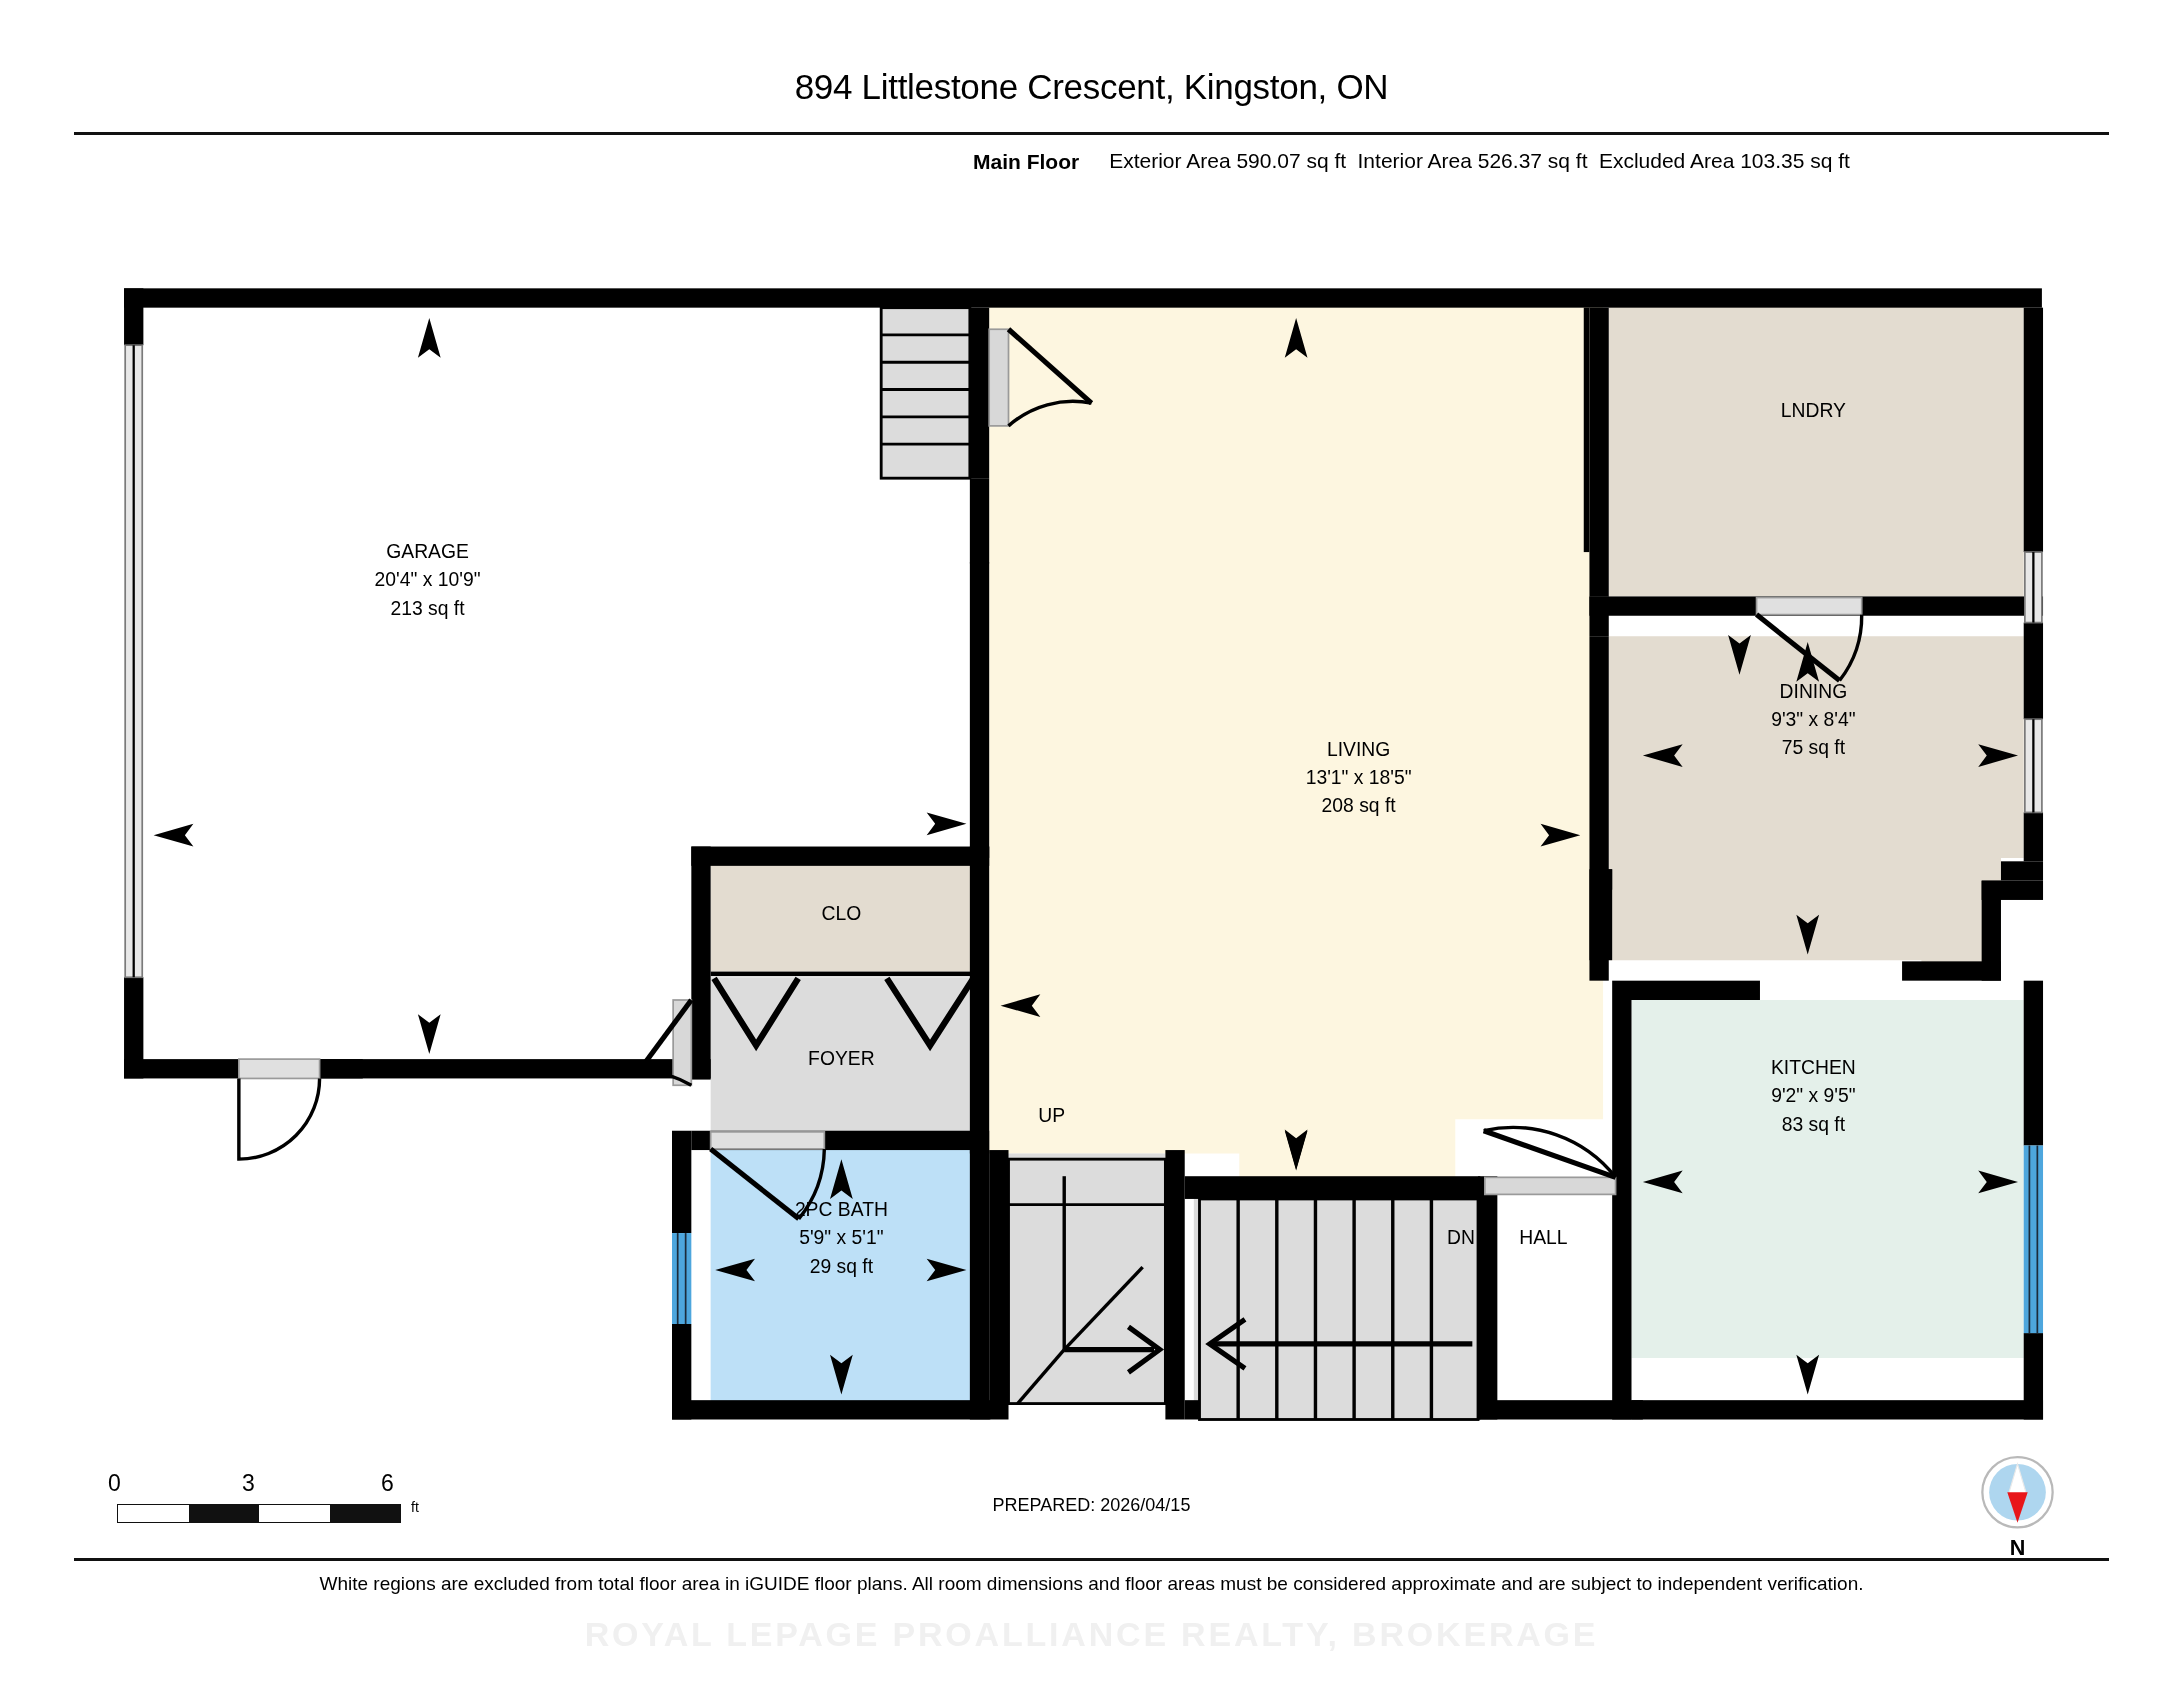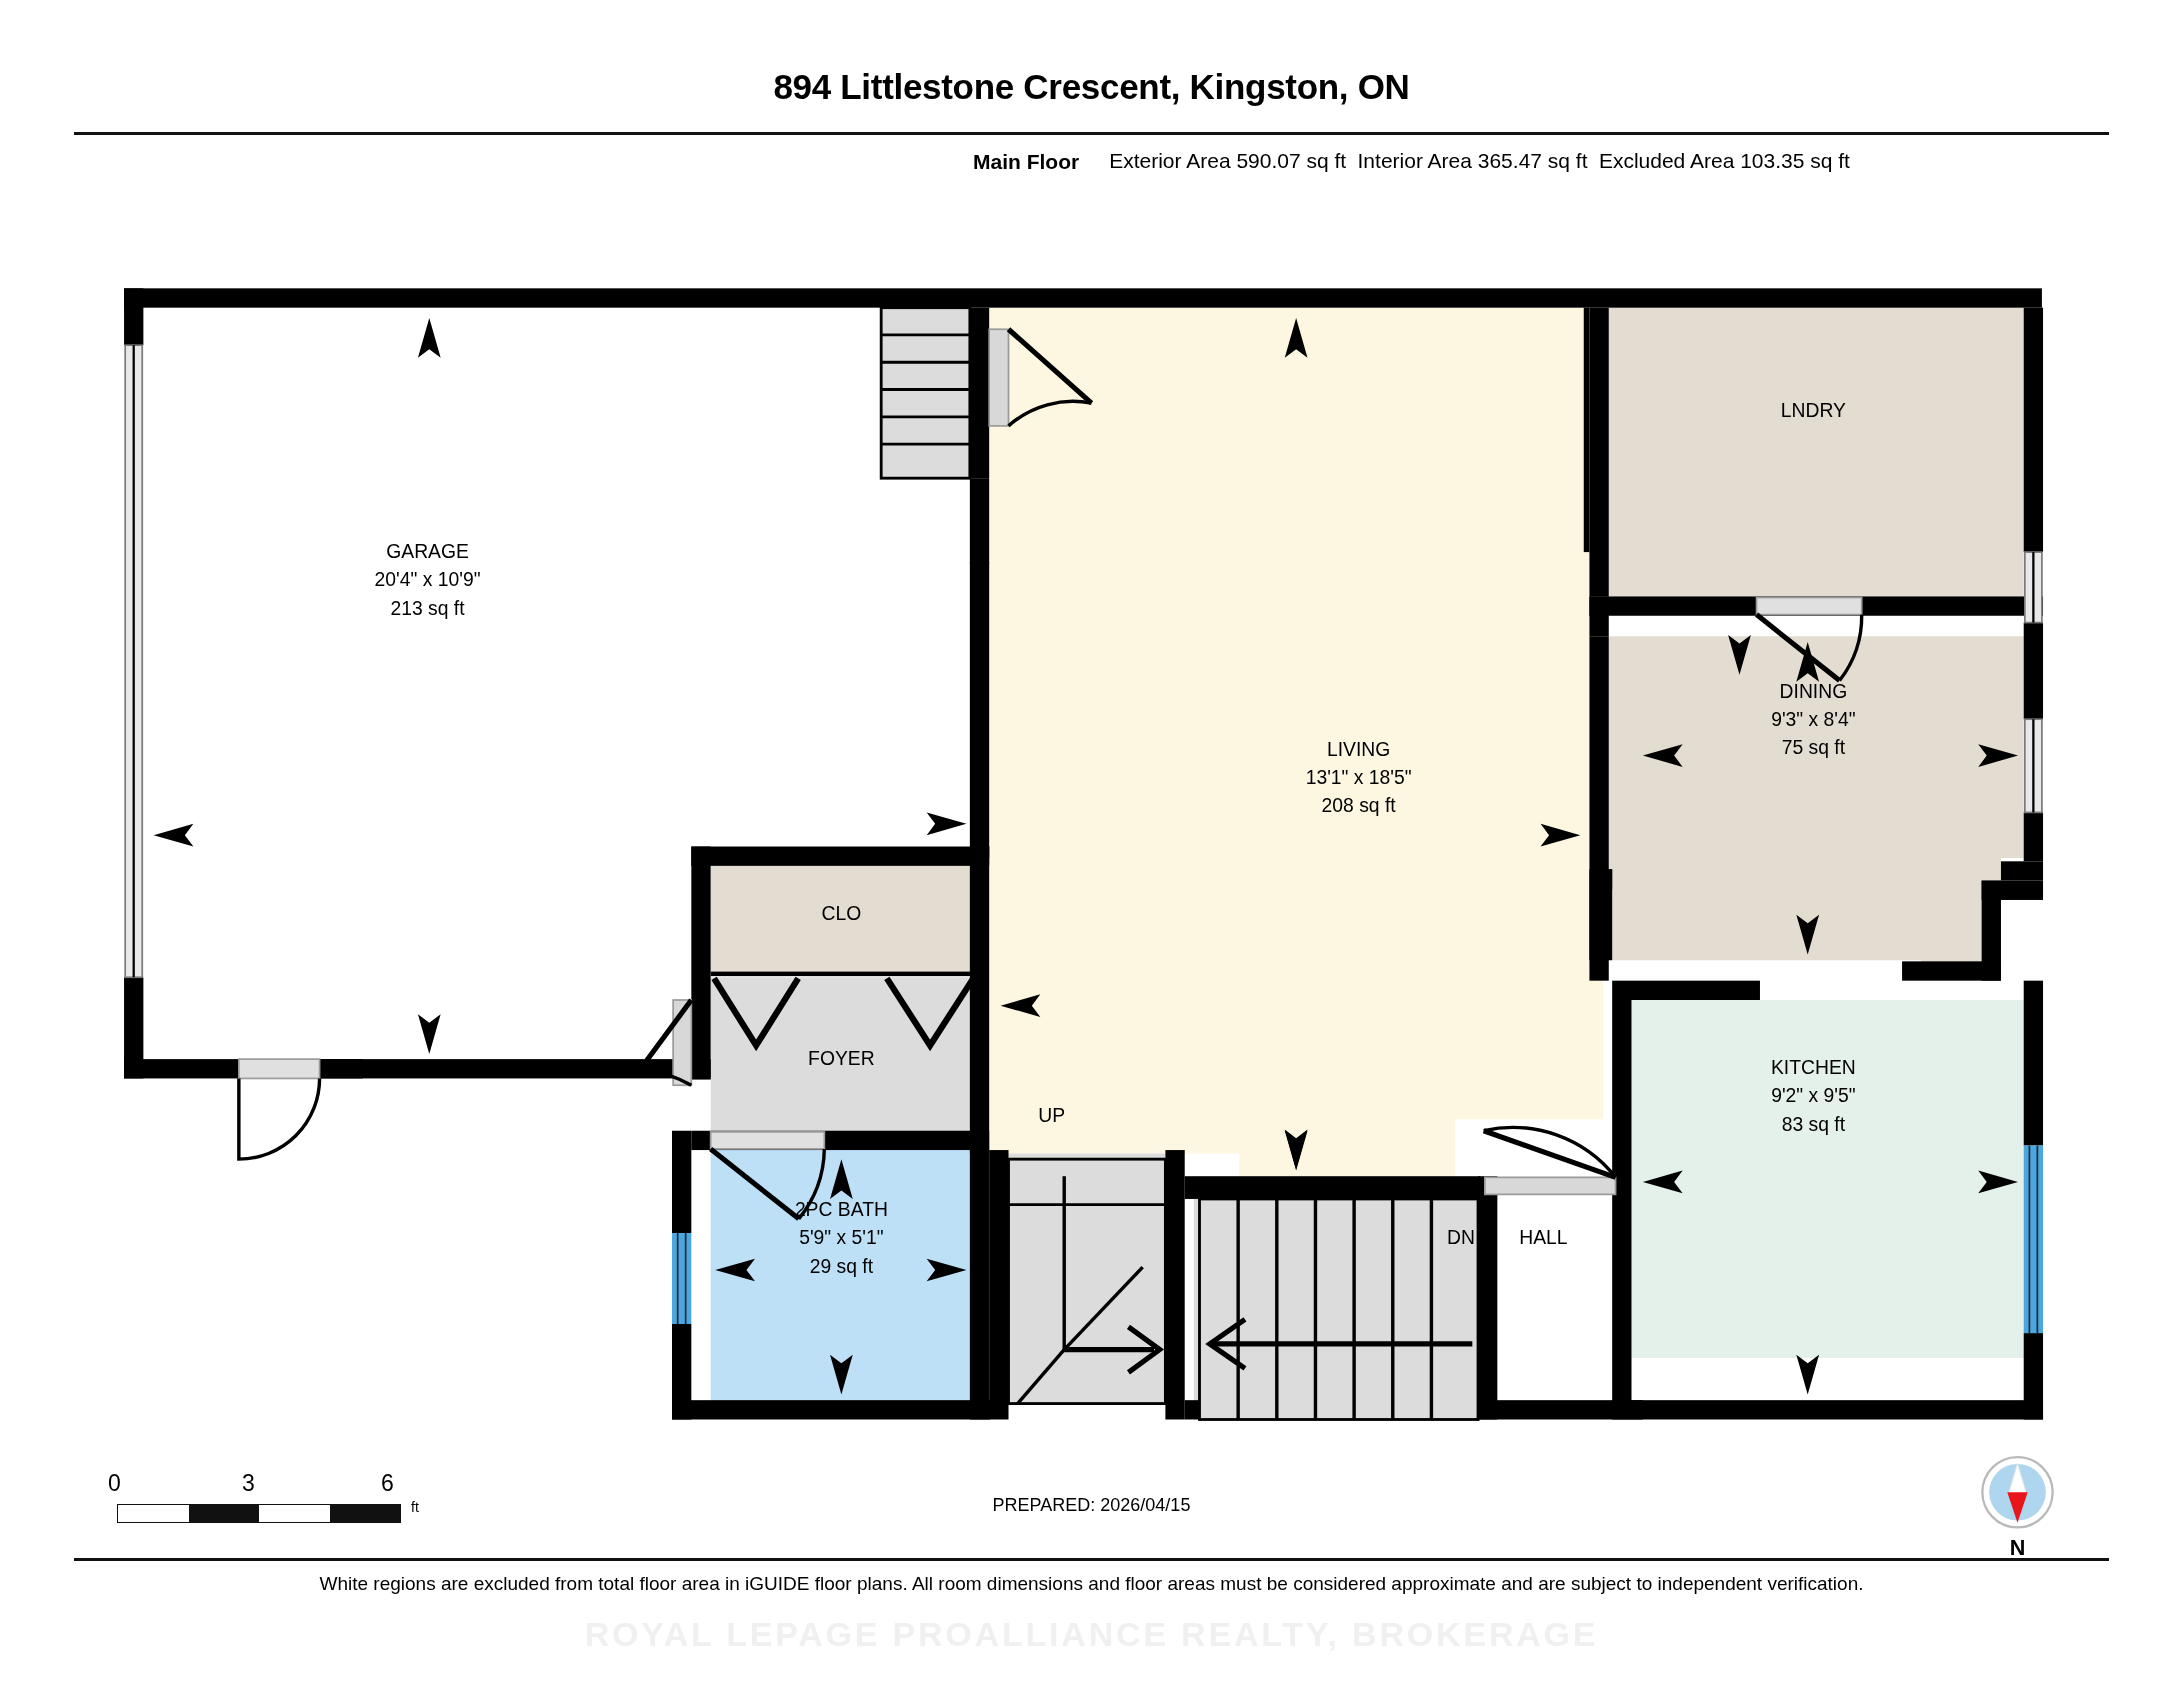--- a/index.html
+++ b/index.html
@@ -2,21 +2,21 @@
 <html style="font-size:9px"><head>
 <meta charset="utf-8">
 <style>
   html,body{margin:0;padding:0;background:#ffffff;}
   body{width:2183px;height:1687px;position:relative;font-family:"Liberation Sans",sans-serif;color:#000;}
 
   .page{position:absolute;inset:0;background:#fff;}
 
   
   .title{position:absolute;top:67px;left:0;width:100%;text-align:center;
-         font-size:35px;font-weight:bold;letter-spacing:-0.3px;}
+         font-size:35px;font-weight:normal;letter-spacing:-0.3px;}
   .rule-top{position:absolute;left:74px;top:132px;width:2035px;height:2.8px;background:#111;}
 
   .area-block{position:absolute;top:149px;left:973px;display:flex;gap:30px;align-items:center;}
   .area-label{font-size:21px;font-weight:bold;white-space:nowrap;padding-top:0.6px;}
   .area-lines{display:flex;flex-direction:row;gap:11.4px;}
   .area-lines div{font-size:21px;white-space:nowrap;}
 
   
   #plan{position:absolute;left:0;top:244px;width:2183px;height:1188px;}
 
@@ -49,21 +49,21 @@
 
 <div class="page">
 
   <div class="title">894 Littlestone Crescent, Kingston, ON</div>
   <div class="rule-top"></div>
 
   <div class="area-block">
     <div class="area-label">Main Floor</div>
     <div class="area-lines">
       <div>Exterior Area 590.07 sq ft</div>
-      <div>Interior Area 365.47 sq ft</div>
+      <div>Interior Area 526.37 sq ft</div>
       <div>Excluded Area 103.35 sq ft</div>
     </div>
   </div>
 
   <svg id="plan" viewBox="0 0 3840 2090">
 
     <g>
 
       <rect x="250" y="110" width="1000" height="1350" fill="#ffffff"></rect>
 

